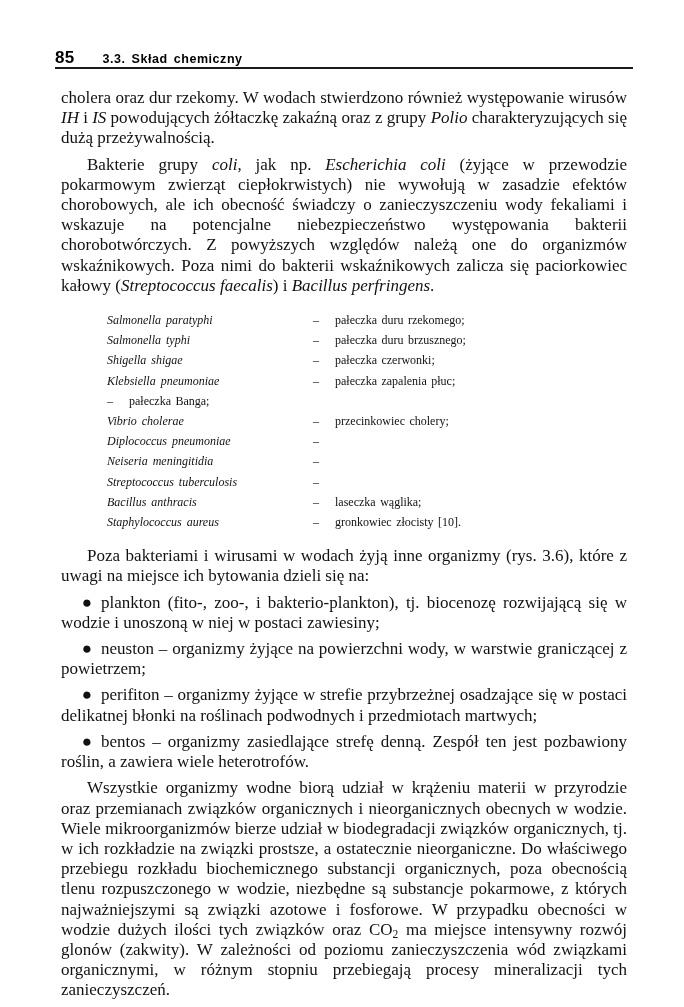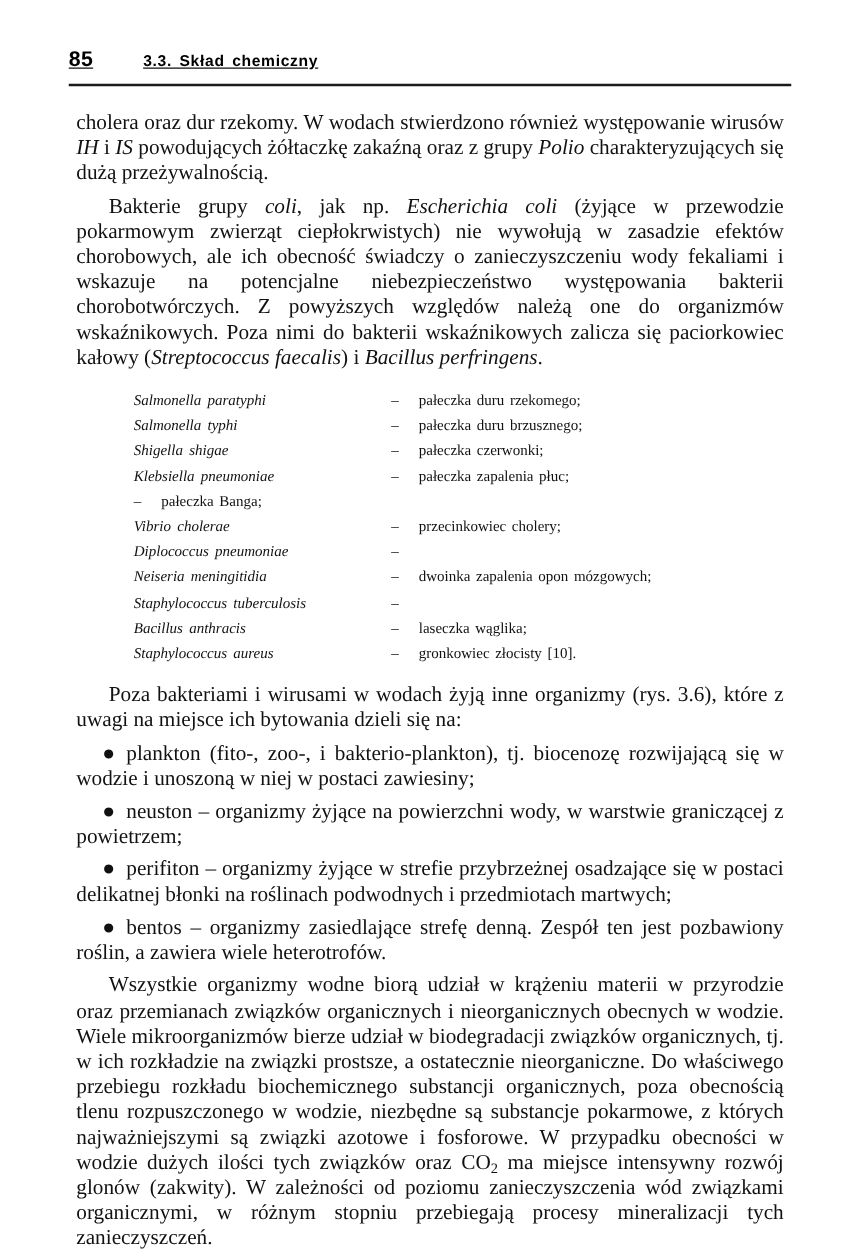--- a/index.html
+++ b/index.html
@@ -19,40 +19,39 @@
     position: absolute;
     left: 55px;
     top: 0;
     width: 578px;
     height: 1007px;
   }
 
   
   .runhead {
     position: absolute;
-    top: 38px;
+    top: 48px;
     left: 0;
     width: 578px;
     height: 30px;
-    text-decoration: underline;
   }
   .runhead-inner {
     display: flex;
     align-items: baseline;
     font-family: "Liberation Sans", "DejaVu Sans", sans-serif;
     font-weight: bold;
     color: #000;
   }
   .folio {
     font-size: 17px;
     letter-spacing: 0.3px;
   }
   .runhead-title {
     font-size: 12.5px;
-    margin-left: 40px;
+    margin-left: 28px;
     letter-spacing: 0.55px;
     word-spacing: 2px;
   }
   .rule {
     position: absolute;
     left: 0;
     top: 67px;
     width: 578px;
     height: 2px;
     background: #1a1a1a;
@@ -178,24 +177,23 @@
         <span class="species-dash">–</span>
         <span class="species-desc">przecinkowiec cholery;</span>
       </li>
       <li class="species-row">
         <span class="species-name">Diplococcus pneumoniae</span>
         <span class="species-dash">–</span>
       </li>
       <li class="species-row">
         <span class="species-name">Neiseria meningitidia</span>
         <span class="species-dash">–</span>
-        <span class="species-desc">dwoinka zapalenia opon mózgowych;</span>
-      </li>
-      <li class="species-row">
-        <span class="species-name">Staphylococcus tuberculosis</span>
+      </li>
+      <li class="species-row">
+        <span class="species-name">Streptococcus tuberculosis</span>
         <span class="species-dash">–</span>
       </li>
       <li class="species-row">
         <span class="species-name">Bacillus anthracis</span>
         <span class="species-dash">–</span>
         <span class="species-desc">laseczka wąglika;</span>
       </li>
       <li class="species-row">
         <span class="species-name">Staphylococcus aureus</span>
         <span class="species-dash">–</span>

